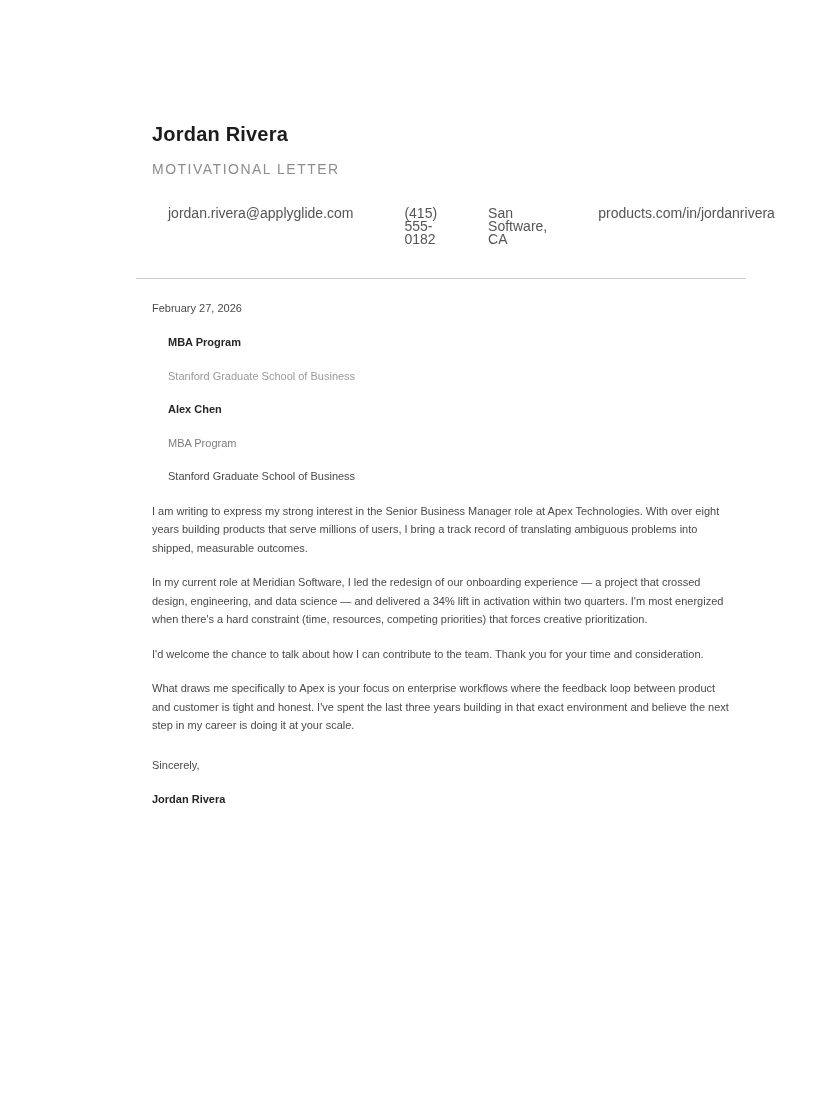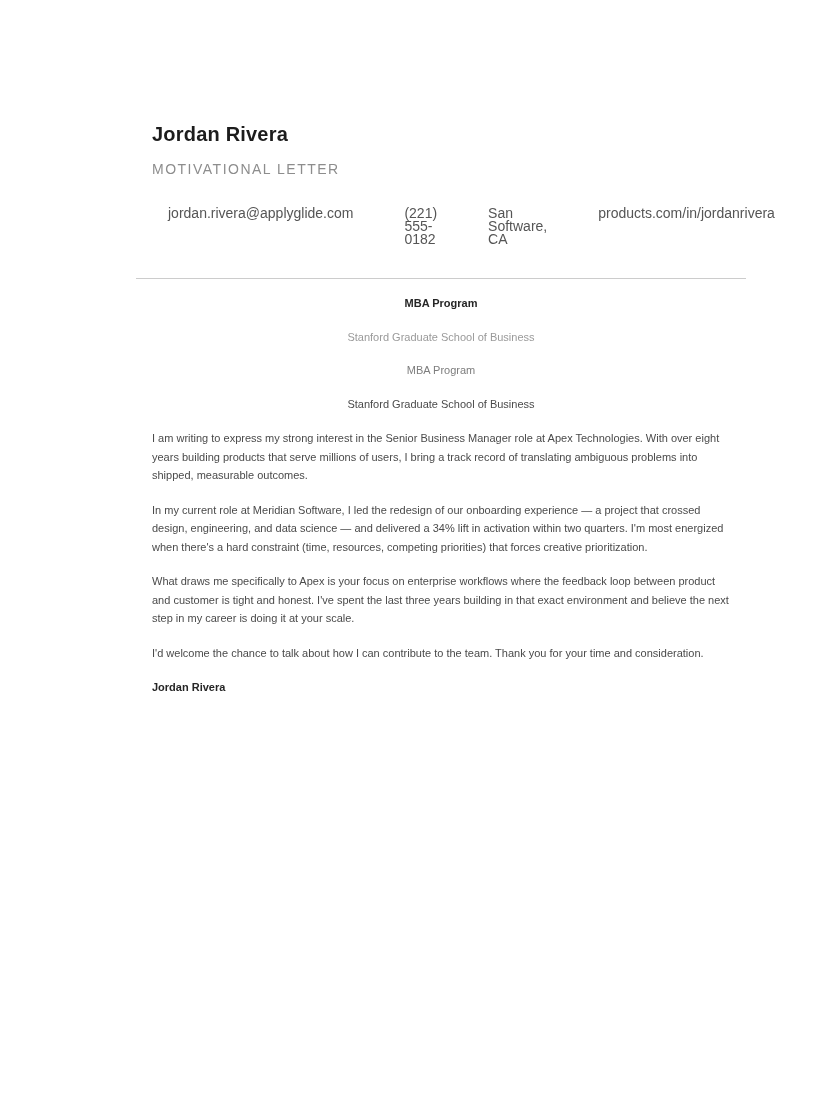--- a/index.html
+++ b/index.html
@@ -45,21 +45,20 @@
   .date {
     margin-top: 20px;
     font-size: 11px;
     line-height: 19px;
     color: #4a4a4a;
   }
   .recipient {
     margin-top: 13px;
     font-size: 11px;
     line-height: 17.5px;
-    text-align: center;
   }
   .r-bold  { font-weight: 700; color: #262626; }
   .r-light { color: #9a9a9a; }
   .r-mid   { color: #7d7d7d; }
   .r-dark  { color: #4a4a4a; }
 
   .salutation {
     margin-top: 20px;
     font-size: 11px;
     line-height: 19px;
@@ -88,38 +87,41 @@
 </head>
 <body>
 
 <div class="page">
 
   <header>
     <h1 class="name">Jordan Rivera</h1>
     <div class="doctype">MOTIVATIONAL LETTER</div>
     <div class="contact">
       <span>jordan.rivera@applyglide.com</span>
-      <span>(221) 555-0182</span>
+      <span>(415) 555-0182</span>
       <span>San Software, CA</span>
       <span>products.com/in/jordanrivera</span>
     </div>
     <hr class="rule">
   </header>
 
   <main>
+    <p class="date">February 27, 2026</p>
 
     <div class="recipient">
       <div class="r-bold">MBA Program</div>
       <div class="r-light">Stanford Graduate School of Business</div>
+      <div class="r-bold">Alex Chen</div>
       <div class="r-mid">MBA Program</div>
       <div class="r-dark">Stanford Graduate School of Business</div>
     </div>
 
 
     <p class="para">I am writing to express my strong interest in the Senior Business Manager role at Apex Technologies. With over eight years building products that serve millions of users, I bring a track record of translating ambiguous problems into shipped, measurable outcomes.</p>
     <p class="para">In my current role at Meridian Software, I led the redesign of our onboarding experience — a project that crossed design, engineering, and data science — and delivered a 34% lift in activation within two quarters. I'm most energized when there's a hard constraint (time, resources, competing priorities) that forces creative prioritization.</p>
+    <p class="para">I'd welcome the chance to talk about how I can contribute to the team. Thank you for your time and consideration.</p>
     <p class="para">What draws me specifically to Apex is your focus on enterprise workflows where the feedback loop between product and customer is tight and honest. I've spent the last three years building in that exact environment and believe the next step in my career is doing it at your scale.</p>
-    <p class="para">I'd welcome the chance to talk about how I can contribute to the team. Thank you for your time and consideration.</p>
 
+    <p class="closing">Sincerely,</p>
     <p class="signature">Jordan Rivera</p>
   </main>
 
 </div>
 
 </body></html>

